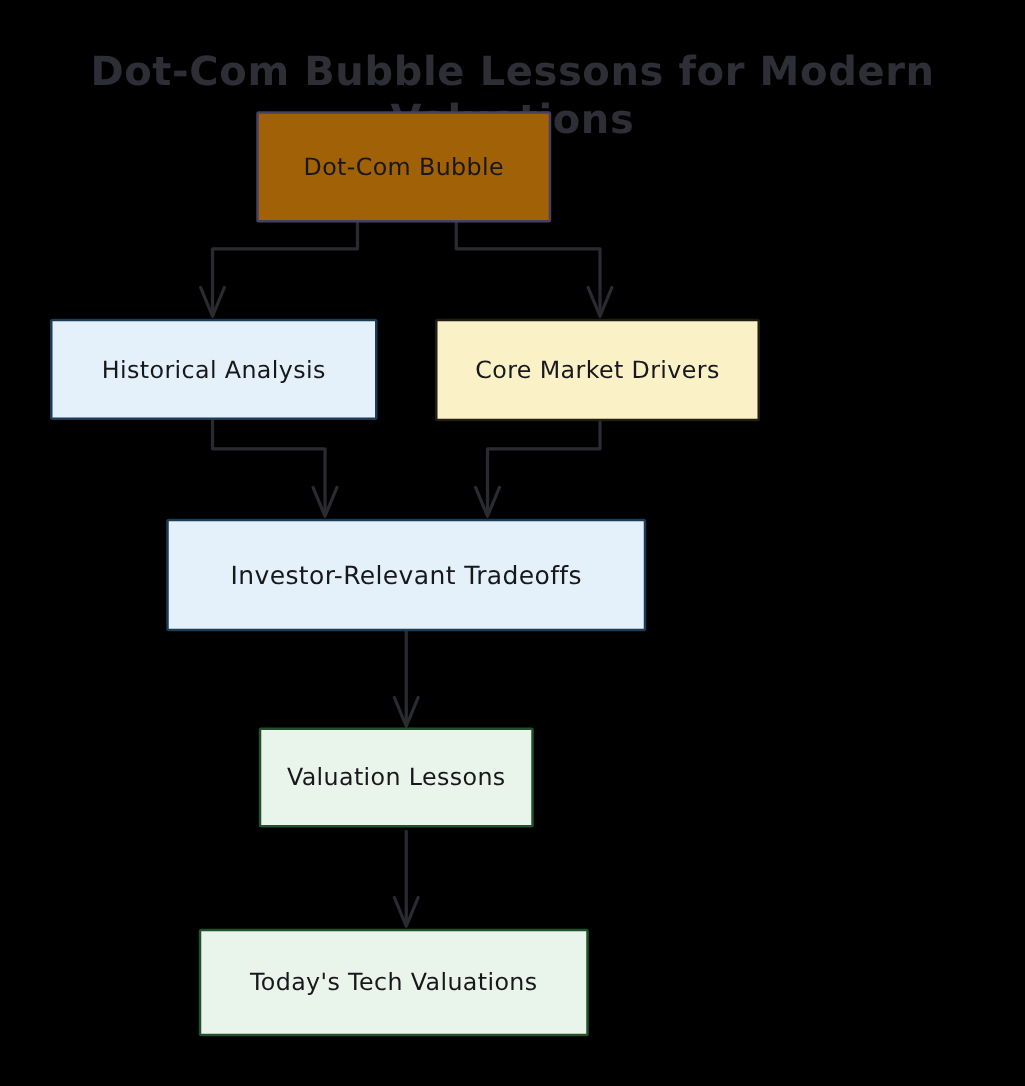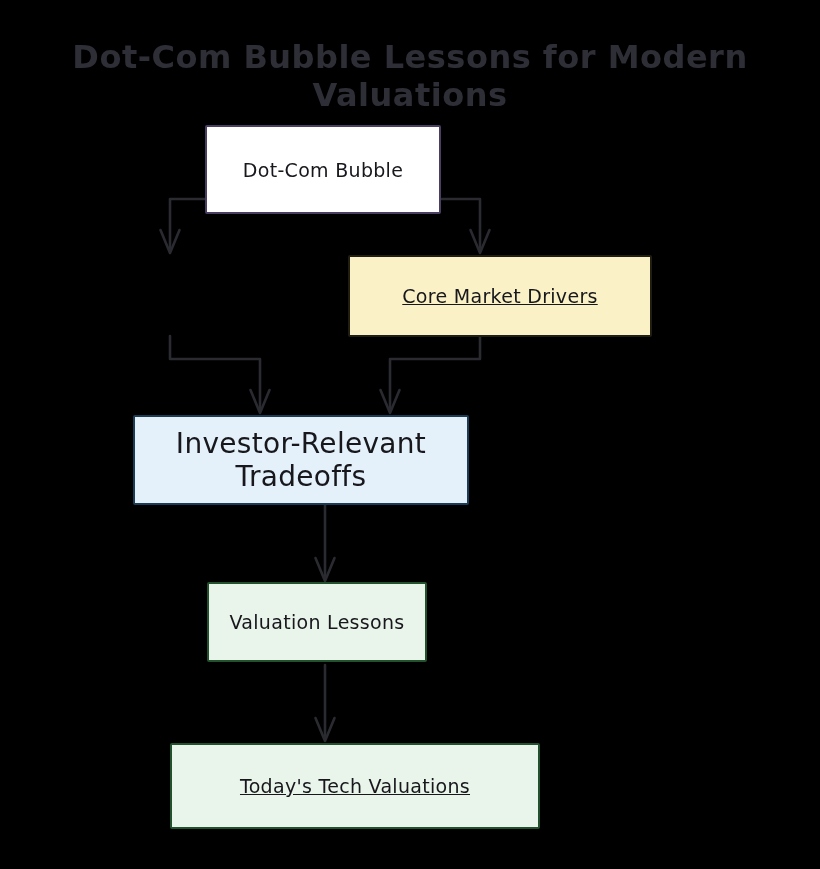--- a/index.html
+++ b/index.html
@@ -47,24 +47,24 @@
     display: flex;
     align-items: center;
     justify-content: center;
     color: #17171c;
     font-size: 19px;
     letter-spacing: 0.3px;
     text-align: center;
   }
   .node-dotcom     { left: 205px; top: 89px;  width: 236px; height: 89px; }
   .node-historical { left: 40px;  top: 255px; width: 262px; height: 81px; }
-  .node-core       { left: 348px; top: 255px; width: 304px; height: 82px; text-decoration: underline; }
-  .node-investor   { left: 133px; top: 415px; width: 336px; height: 90px; font-size: 28px; }
+  .node-core       { left: 348px; top: 255px; width: 260px; height: 82px; }
+  .node-investor   { left: 133px; top: 415px; width: 384px; height: 90px; font-size: 20px; }
   .node-valuation  { left: 207px; top: 582px; width: 220px; height: 80px; }
-  .node-today      { left: 170px; top: 743px; width: 370px; height: 86px; text-decoration: underline; }
+  .node-today      { left: 159px; top: 743px; width: 312px; height: 86px; }
 </style>
 </head>
 <body style="background: rgb(0, 0, 0);">
 
 <div class="stage">
 
   <div class="title" style="color: rgb(46, 46, 54);">Dot-Com Bubble Lessons for Modern Valuations</div>
 
   <svg class="edges" viewBox="0 0 820 869" xmlns="http://www.w3.org/2000/svg">
 
@@ -80,24 +80,27 @@
     <path class="edge-path" d="M480,337 L480,359 L390,359 L390,409" style="stroke: rgb(42, 42, 49);"></path>
     <path class="edge-head" d="M380.5,390 L390,413 L399.5,390" style="stroke: rgb(42, 42, 49);"></path>
 
     <path class="edge-path" d="M325,505 L325,577" style="stroke: rgb(42, 42, 49);"></path>
     <path class="edge-head" d="M315.5,558 L325,581 L334.5,558" style="stroke: rgb(42, 42, 49);"></path>
 
     <path class="edge-path" d="M325,665 L325,737" style="stroke: rgb(42, 42, 49);"></path>
     <path class="edge-head" d="M315.5,718 L325,741 L334.5,718" style="stroke: rgb(42, 42, 49);"></path>
   </svg>
 
-  <div class="node node-dotcom" style="background: #ffffff; border-color: rgb(74, 63, 99); color: rgb(23, 23, 28); margin-top: 36px;">
+  <div class="node node-dotcom" style="background: #a16207; border-color: rgb(74, 63, 99); color: rgb(23, 23, 28);">
     <span>Dot-Com Bubble</span>
   </div>
 
+  <div class="node node-historical" style="background: rgb(228, 241, 251); border-color: rgb(28, 60, 85); color: rgb(23, 23, 28);">
+    <span>Historical Analysis</span>
+  </div>
 
   <div class="node node-core" style="background: rgb(251, 241, 198); border-color: rgb(32, 29, 18); color: rgb(23, 23, 28);">
     <span>Core Market Drivers</span>
   </div>
 
   <div class="node node-investor" style="background: rgb(228, 241, 251); border-color: rgb(28, 60, 85); color: rgb(23, 23, 28);">
     <span>Investor-Relevant Tradeoffs</span>
   </div>
 
   <div class="node node-valuation" style="background: rgb(233, 244, 234); border-color: rgb(34, 81, 45); color: rgb(23, 23, 28);">

